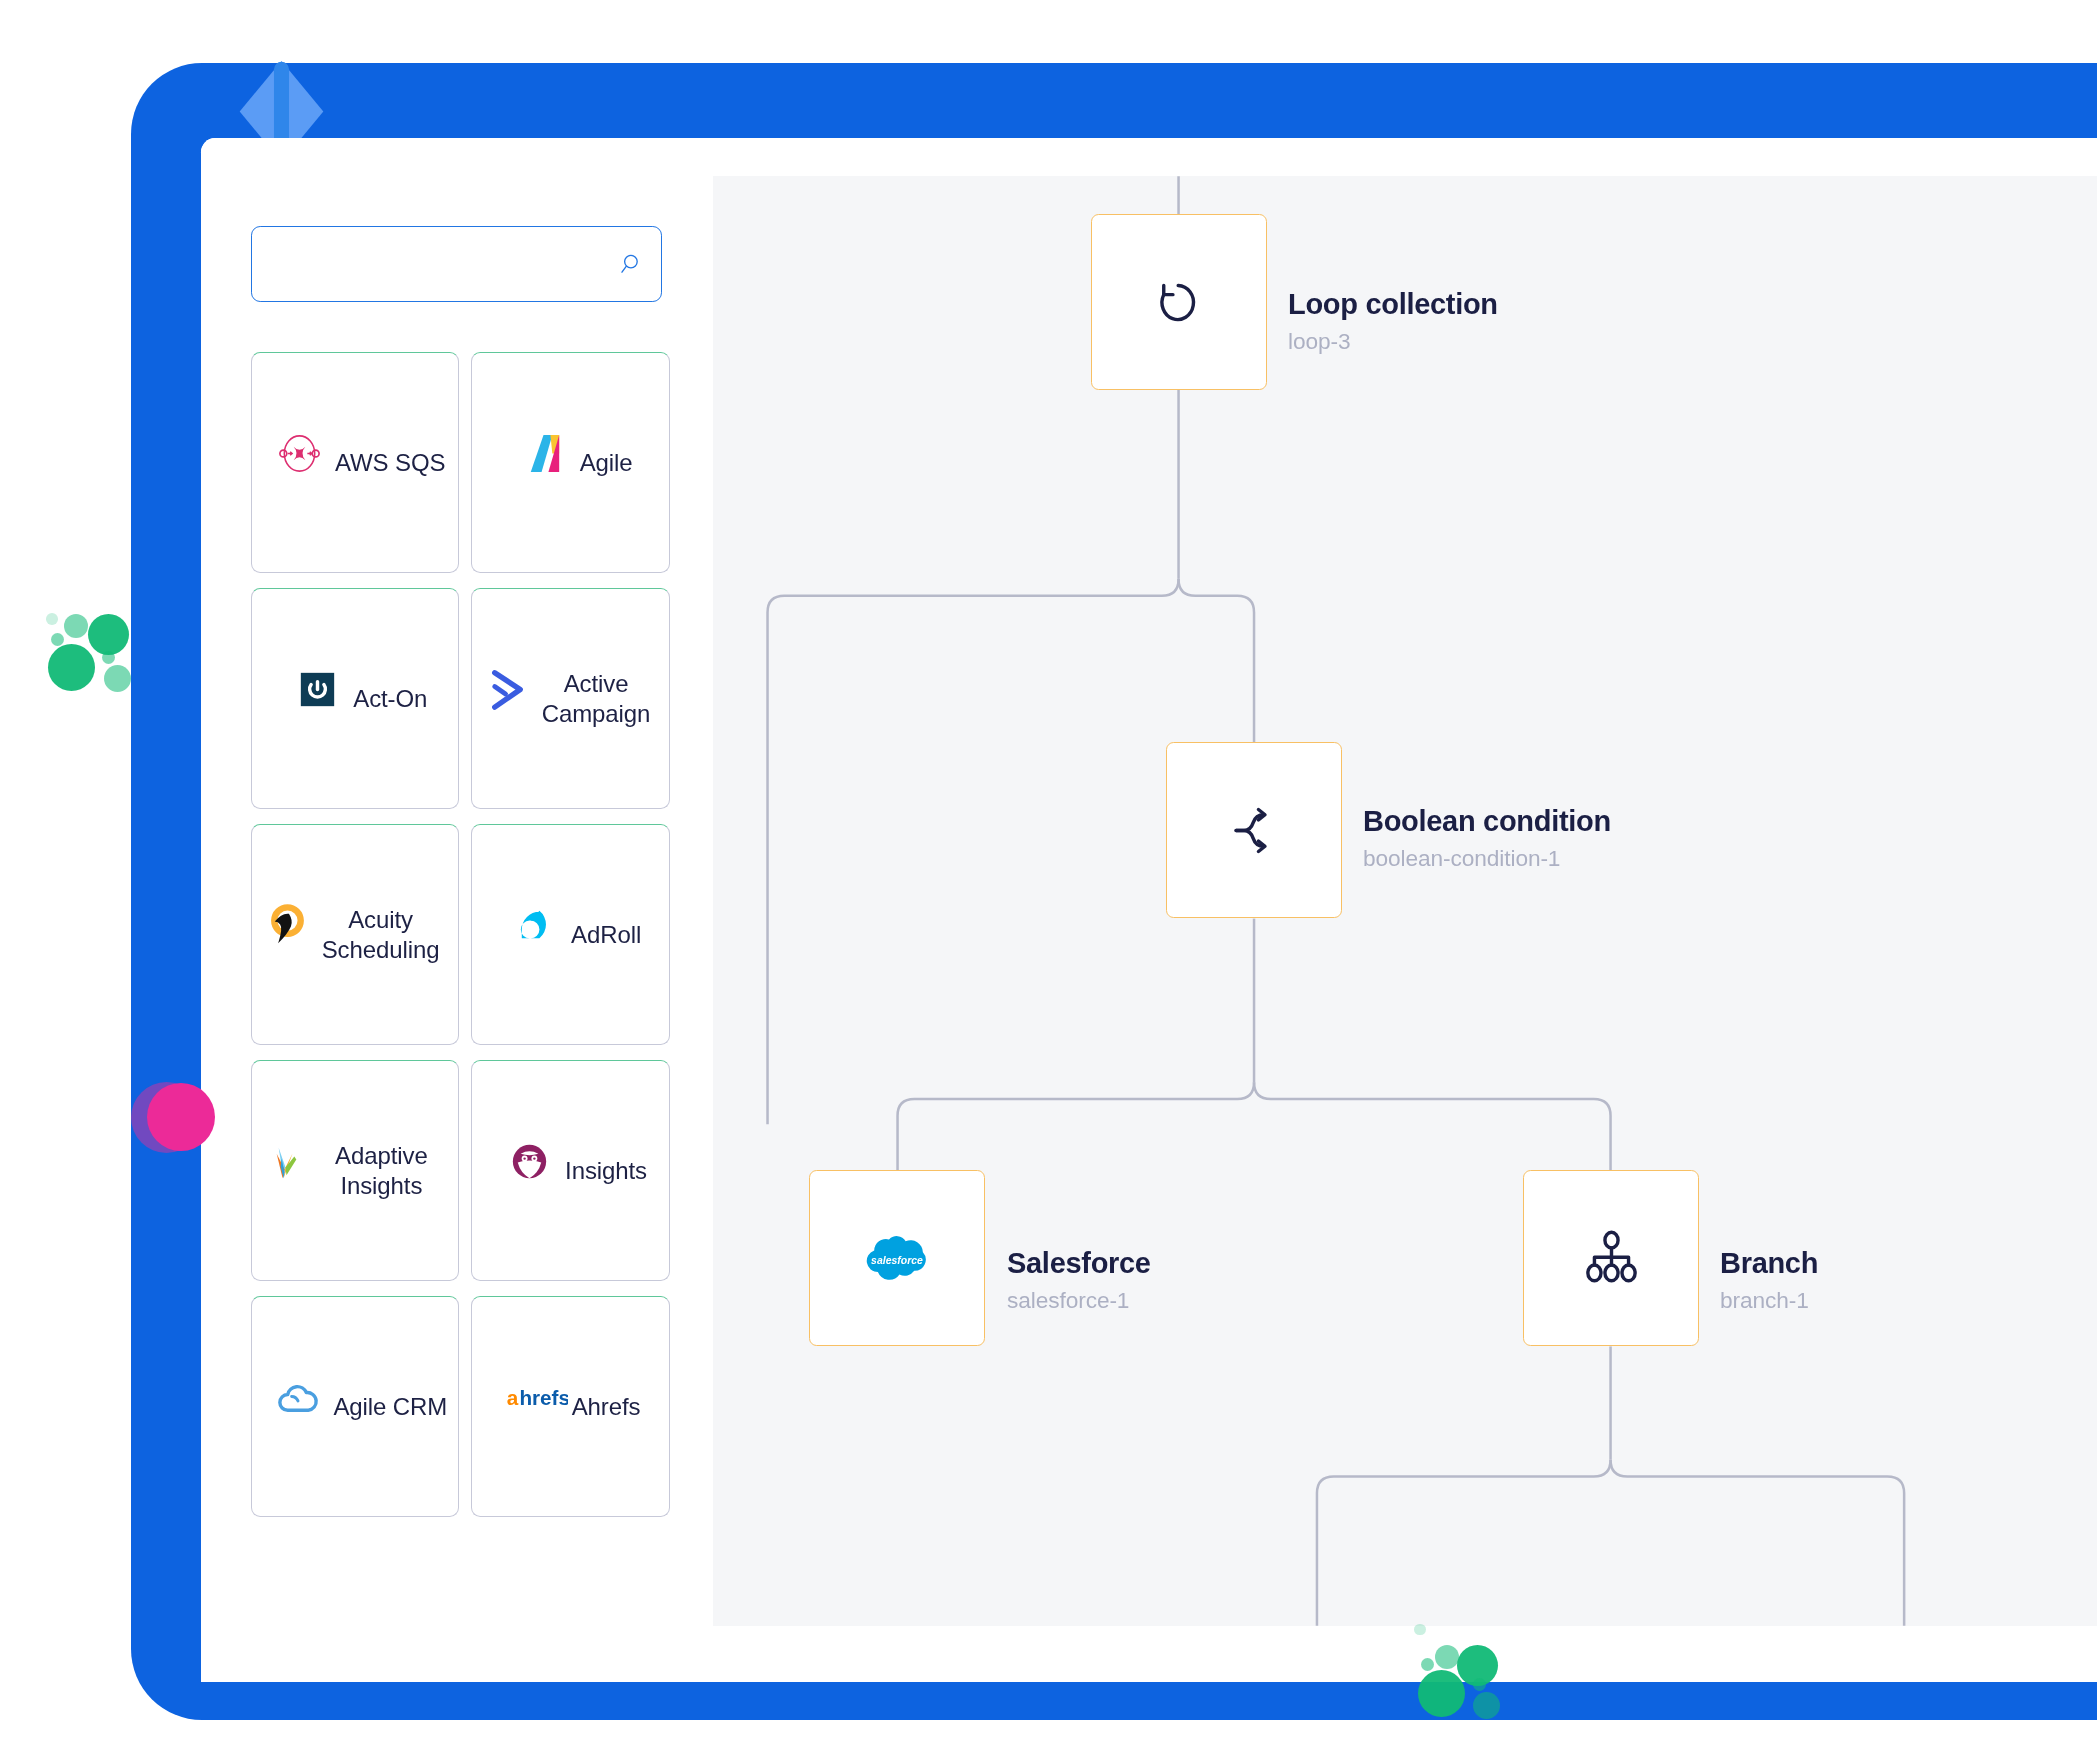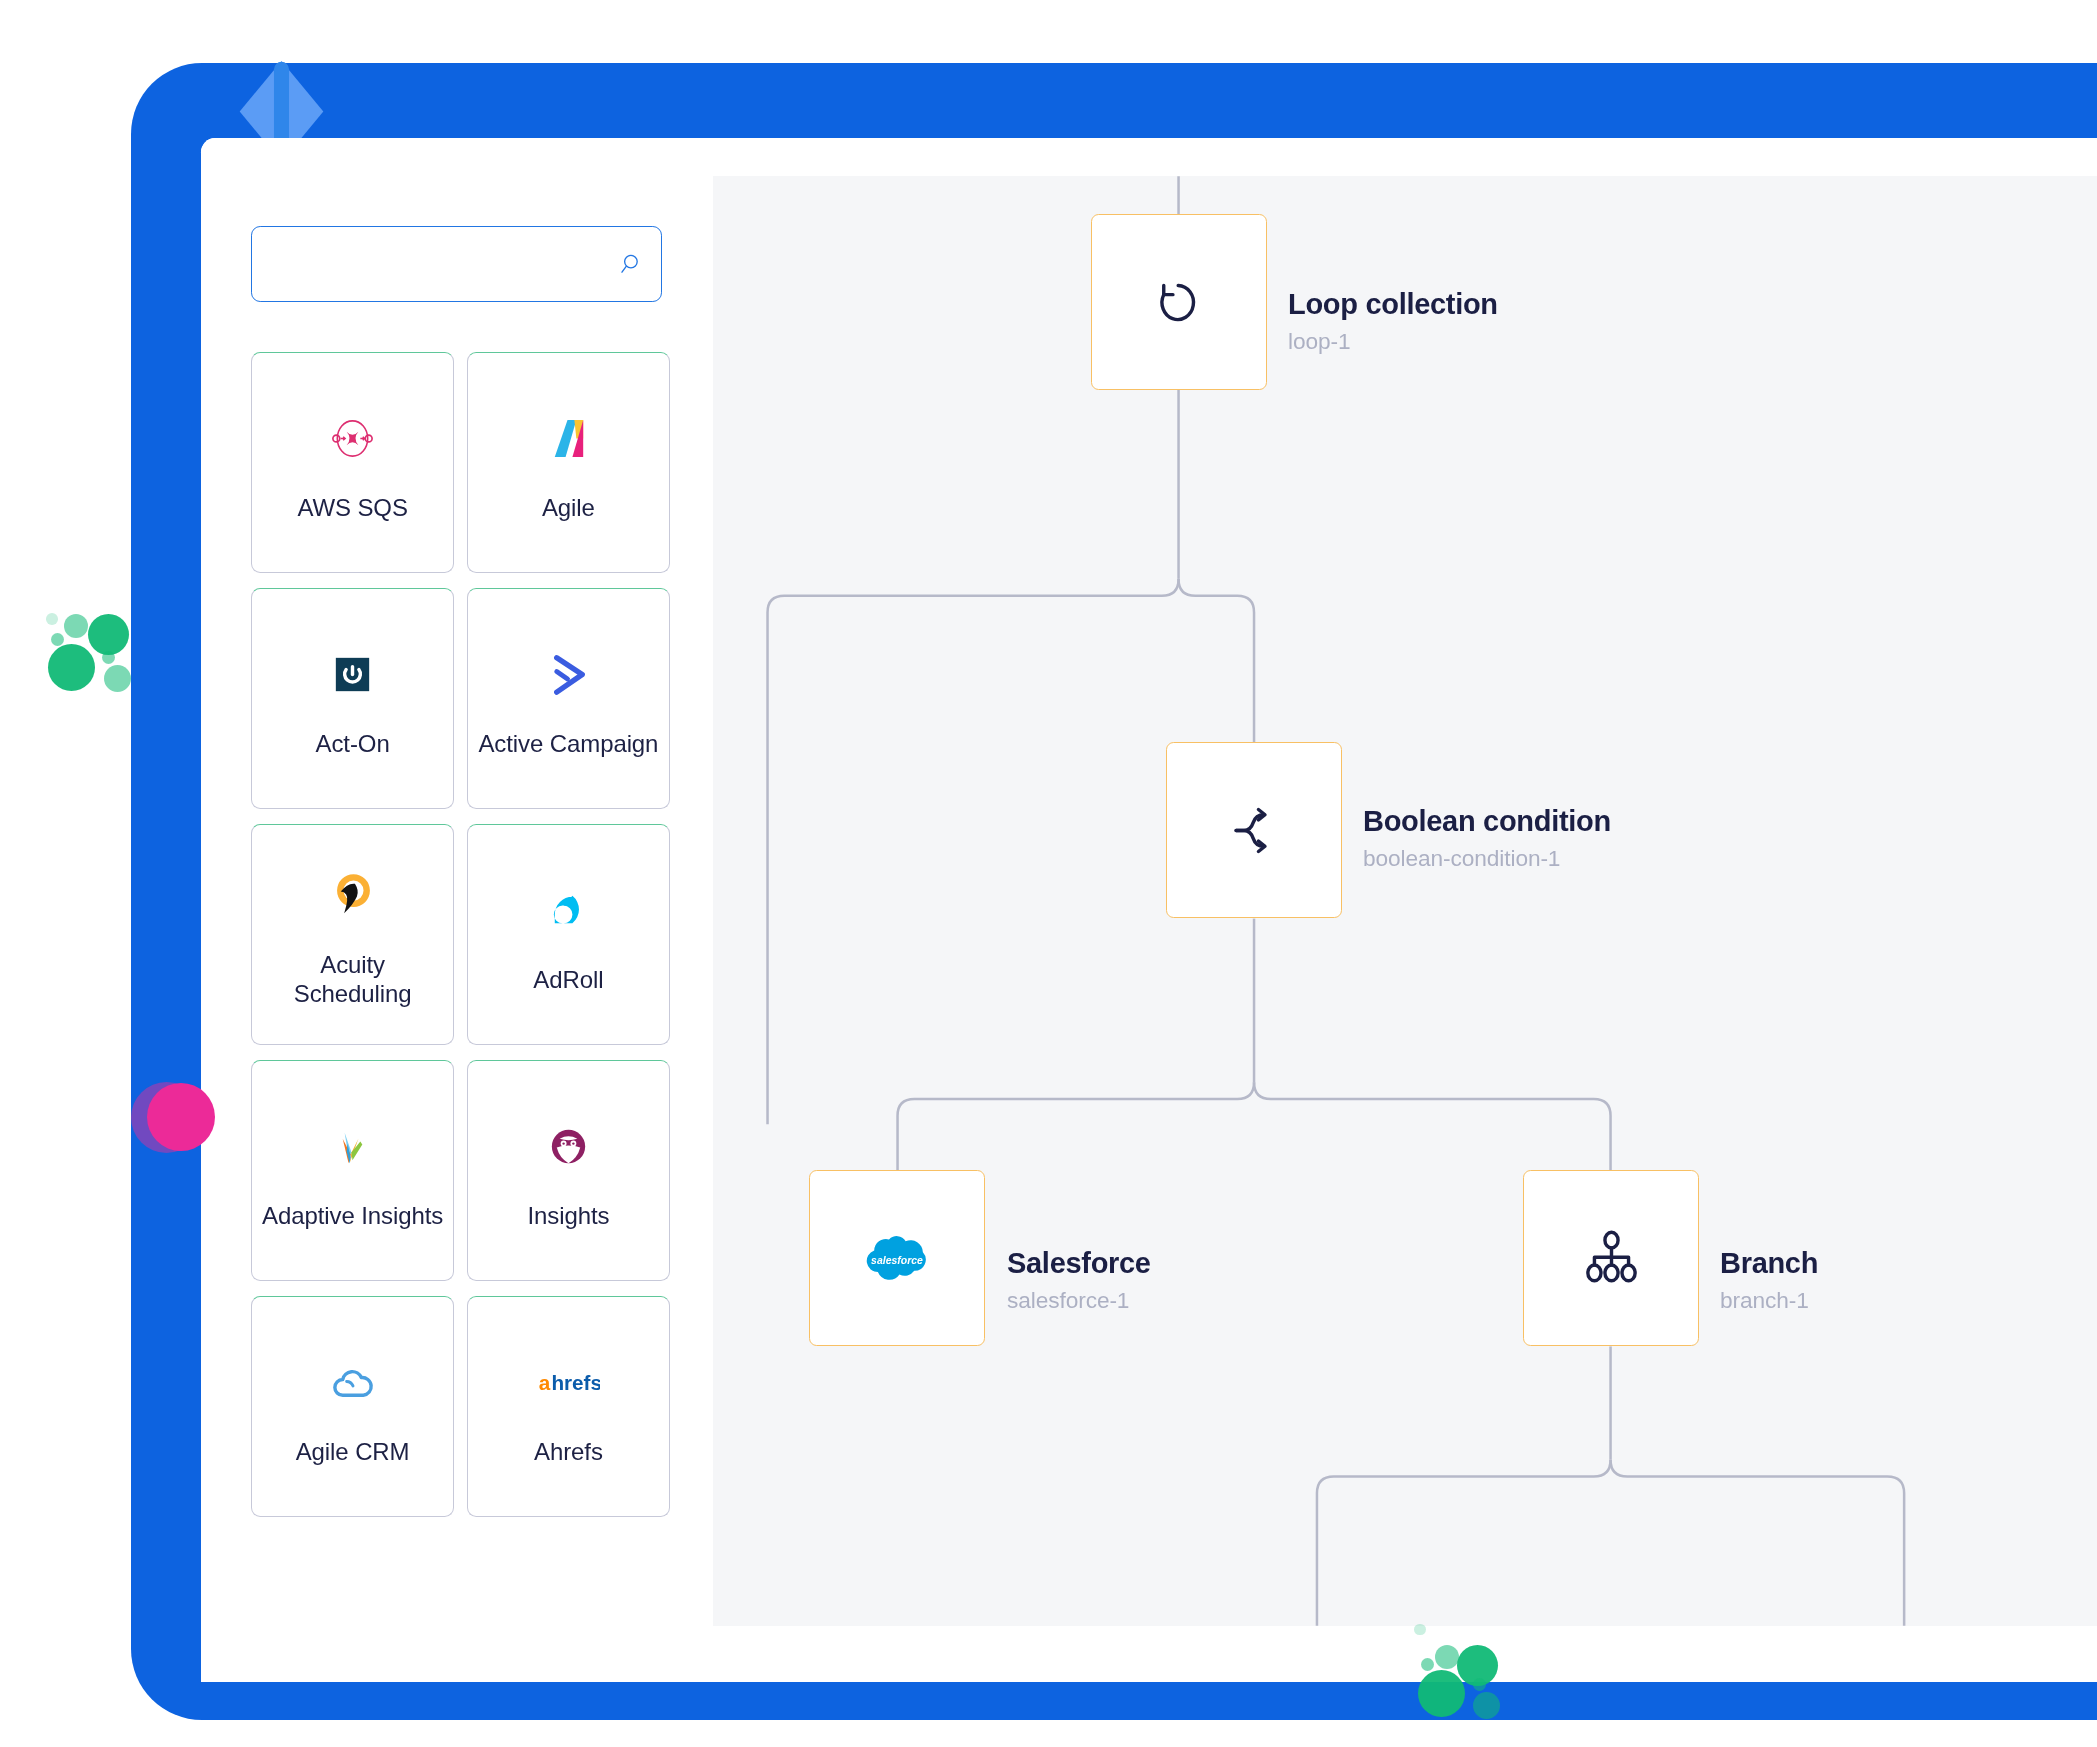--- a/index.html
+++ b/index.html
@@ -87,21 +87,21 @@
     row-gap: 15px;
   }
   .tile {
     position: relative;
     height: 221px;
     background: #ffffff;
     border: 0.8px solid #c7c9d9;
     border-top: 1.3px solid #5fc79a;
     border-radius: 9.2px;
     display: flex;
-    flex-direction: column;
+    flex-direction: row;
     align-items: center;
     justify-content: center;
     padding: 0 8.4px;
     cursor: pointer;
   }
   .tile .tile-logo {
     height: 71px; width: 71px;
     display: flex; align-items: center; justify-content: center;
     margin-bottom: 18.5px;
   }
@@ -316,21 +316,21 @@
     <div class="node" style="left:378px; top:38px;">
       <span class="node-icon">
         <svg viewBox="0 0 48 48" width="63" height="63">
           <path d="M12 18 a12 13 0 1 0 11 -7" fill="none" stroke="#1b1f44" stroke-width="2.6" stroke-linecap="round"></path>
           <path d="M12 11 v7 h7" fill="none" stroke="#1b1f44" stroke-width="2.6" stroke-linecap="round" stroke-linejoin="round"></path>
         </svg>
       </span>
     </div>
     <div class="node-caption" style="left:575px; top:90px;">
       <div class="node-title">Loop collection</div>
-      <div class="node-id">loop-1</div>
+      <div class="node-id">loop-3</div>
     </div>
 
     <div class="node" style="left:453px; top:566px;">
       <span class="node-icon">
         <svg viewBox="0 0 48 48" width="63" height="63">
           <path d="M10 24 h6 q5 0 7 -6 q2 -6 8 -6" fill="none" stroke="#1b1f44" stroke-width="2.6" stroke-linecap="round"></path>
           <path d="M10 24 h6 q5 0 7 6 q2 6 8 6" fill="none" stroke="#1b1f44" stroke-width="2.6" stroke-linecap="round"></path>
           <path d="M27 8 l5 4 l-5 4" fill="none" stroke="#1b1f44" stroke-width="2.6" stroke-linecap="round" stroke-linejoin="round"></path>
           <path d="M27 32 l5 4 l-5 4" fill="none" stroke="#1b1f44" stroke-width="2.6" stroke-linecap="round" stroke-linejoin="round"></path>
         </svg>

